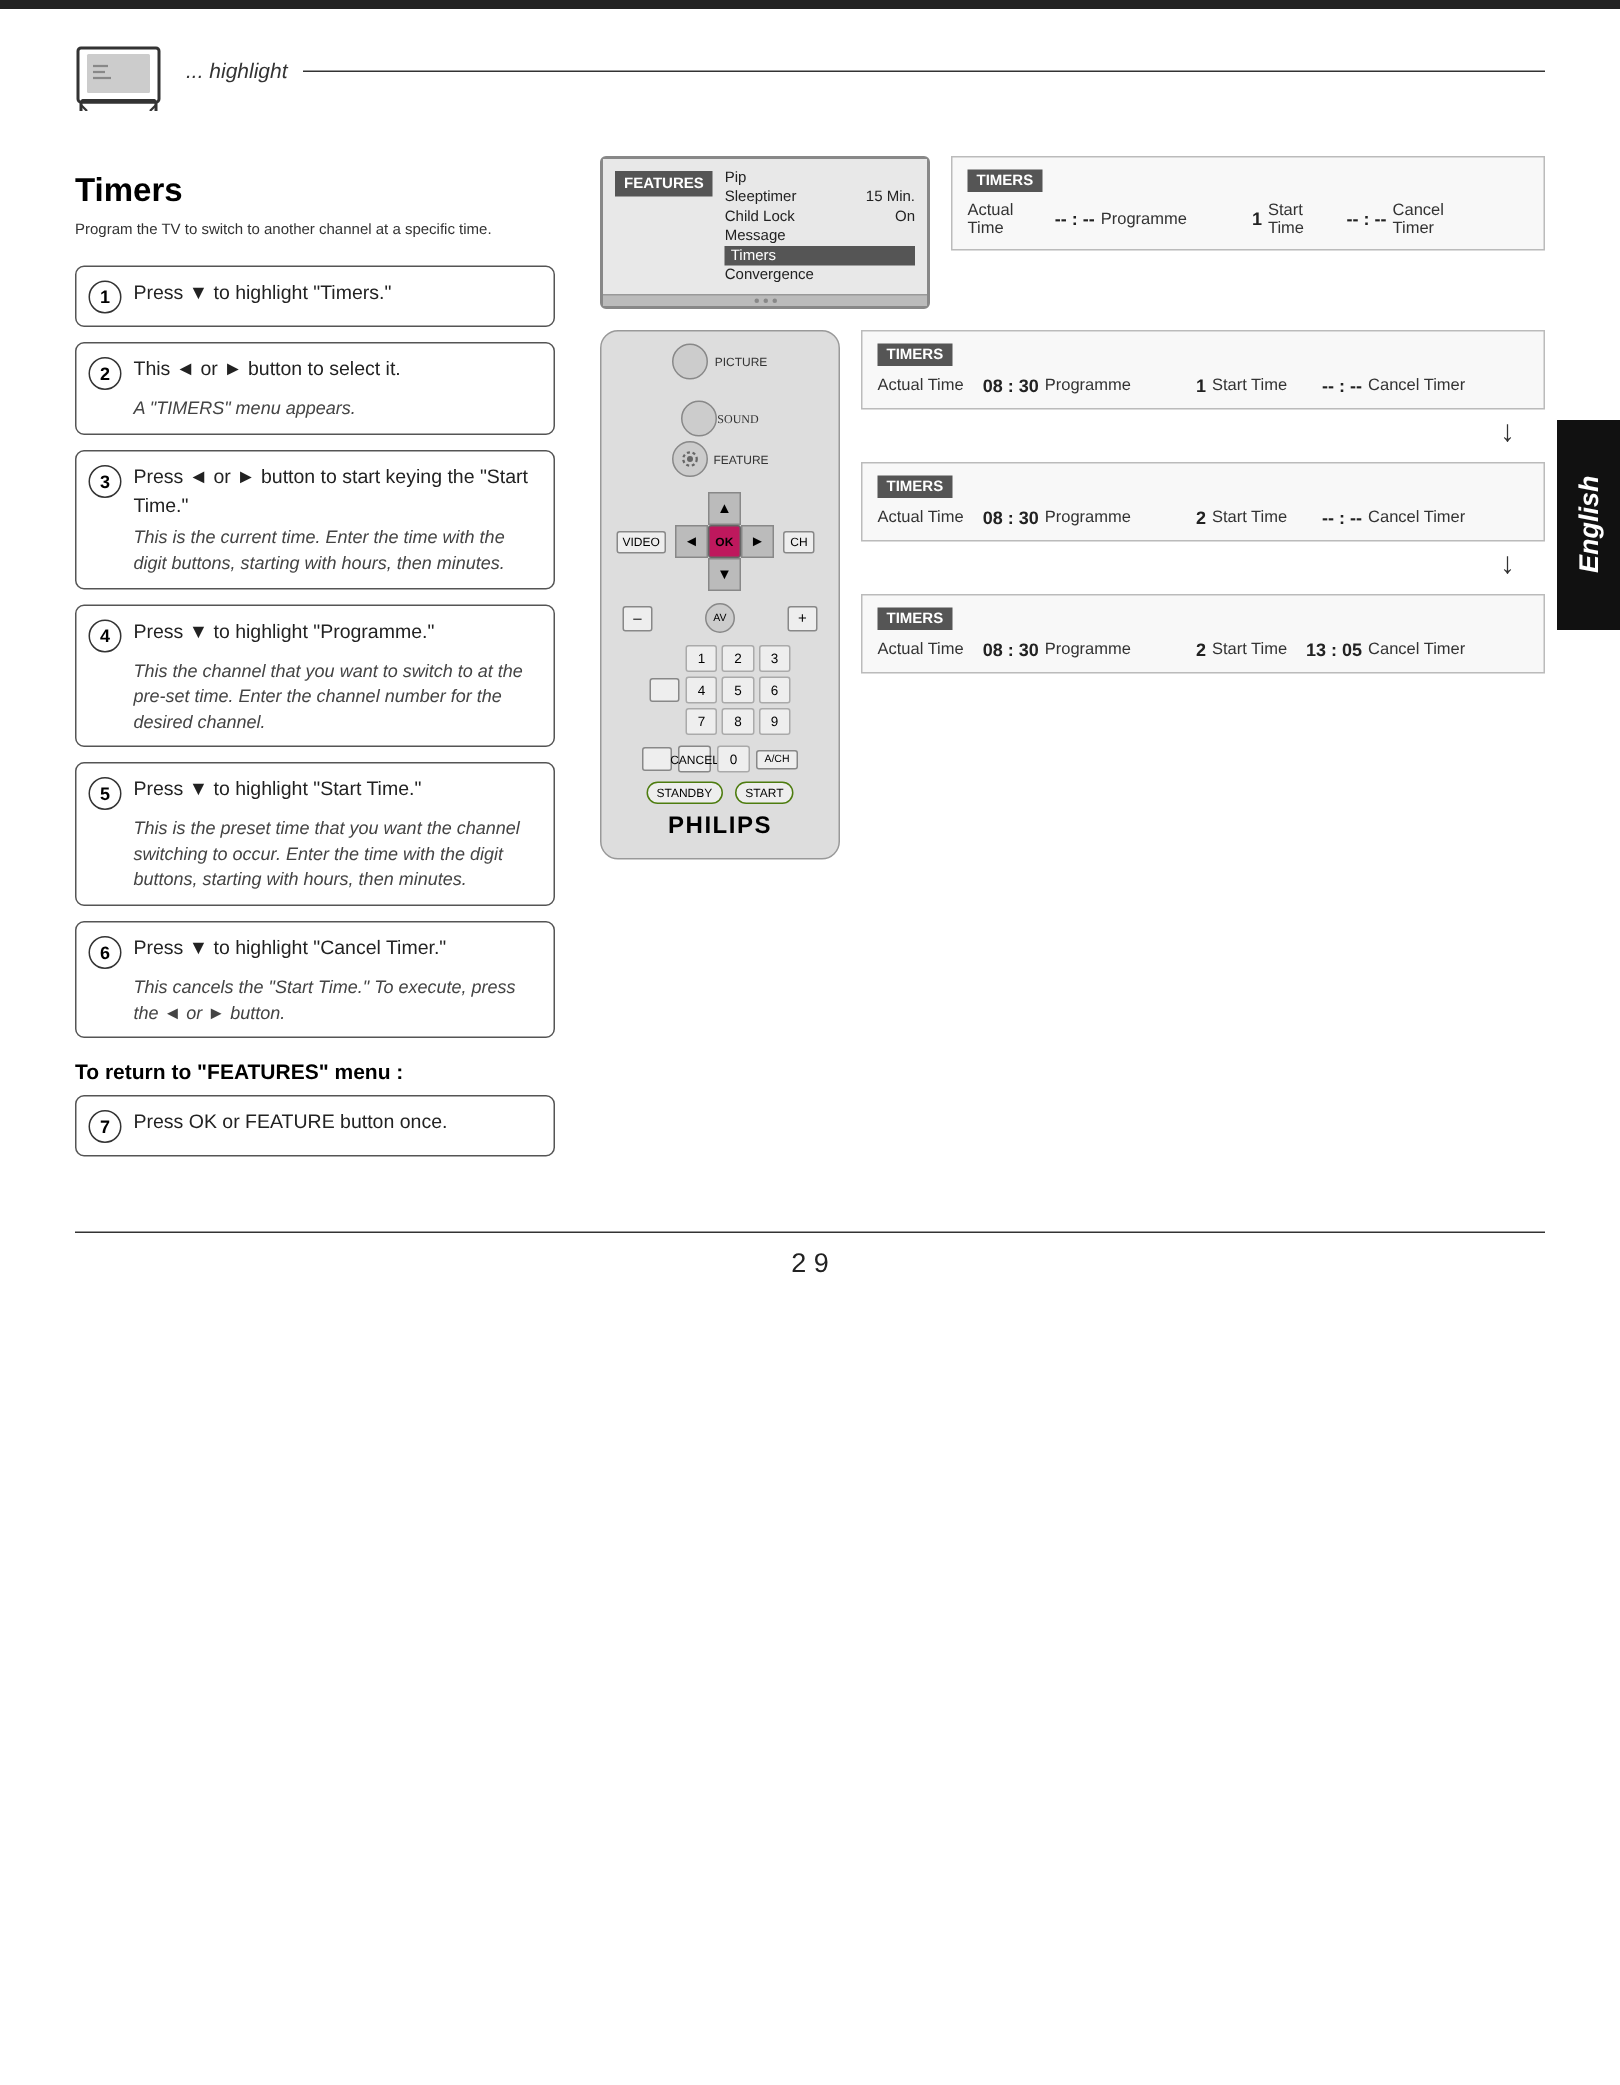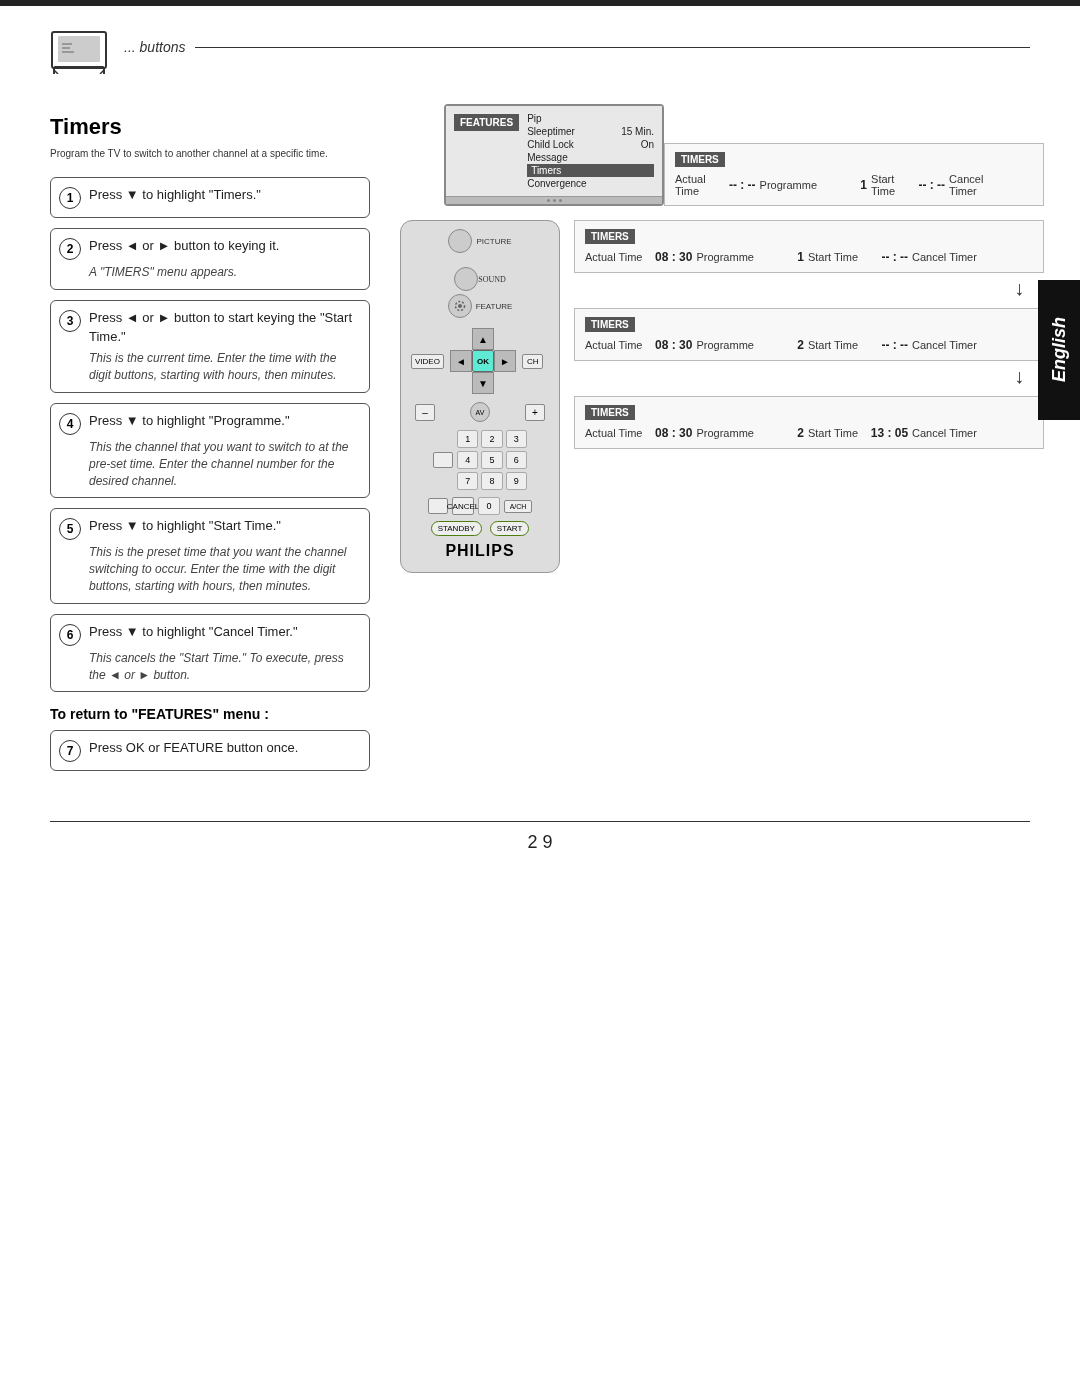--- a/index.html
+++ b/index.html
@@ -160,24 +160,23 @@
 
     .return-title {
       font-size: 14px;
       font-weight: bold;
       margin-bottom: 8px;
     }
 
     
     .screen-section {
       display: flex;
-      gap: 0;
+      gap: 14px;
       margin-bottom: 14px;
-      align-items: flex-end;
-      margin-left: 44px;
+      align-items: flex-start;
     }
 
     
     .tv-screen {
       width: 220px;
       flex-shrink: 0;
       background: #ddd;
       border: 2px solid #888;
       border-radius: 4px;
       position: relative;
@@ -377,21 +376,21 @@
       border: 1px solid #888;
       display: flex;
       align-items: center;
       justify-content: center;
       font-size: 9px;
     }
 
     .dpad-center {
       width: 22px;
       height: 22px;
-      background: #5eead4;
+      background: #be185d;
       border: 1px solid #666;
       border-radius: 2px;
       display: flex;
       align-items: center;
       justify-content: center;
       font-size: 7px;
     }
 
     .num-grid {
       display: grid;
@@ -480,21 +479,21 @@
         <line x1="54" y1="40" x2="54" y2="46" stroke="#333" stroke-width="2"></line>
         <line x1="4" y1="42" x2="8" y2="46" stroke="#333" stroke-width="1.5"></line>
         <line x1="54" y1="42" x2="50" y2="46" stroke="#333" stroke-width="1.5"></line>
 
         <line x1="12" y1="16" x2="22" y2="16" stroke="#888" stroke-width="1.5"></line>
         <line x1="12" y1="20" x2="20" y2="20" stroke="#888" stroke-width="1.5"></line>
         <line x1="12" y1="24" x2="24" y2="24" stroke="#888" stroke-width="1.5"></line>
       </svg>
     </div>
     <div class="features-line">
-      <span class="features-text">... buttons</span>
+      <span class="features-text">... highlight</span>
       <div class="features-rule"></div>
     </div>
   </div>
 
   <div class="main-content">
 
     <div class="left-col">
 
       <h2 class="section-title">Timers</h2>
       <p class="section-desc">Program the TV to switch to another channel at a specific time.</p>
@@ -506,21 +505,21 @@
           </div>
           <span class="step-text">Press ▼ to highlight "Timers."</span>
         </div>
       </div>
 
       <div class="step-box">
         <div class="step-header">
           <div class="step-circle">
             <span>2</span>
           </div>
-          <span class="step-text">Press ◄ or ► button to keying it.</span>
+          <span class="step-text">This ◄ or ► button to select it.</span>
         </div>
         <div class="step-subtext">A "TIMERS" menu appears.</div>
       </div>
 
       <div class="step-box">
         <div class="step-header">
           <div class="step-circle">
             <span>3</span>
           </div>
           <span class="step-text">Press ◄ or ► button to start keying the "Start Time."</span>

